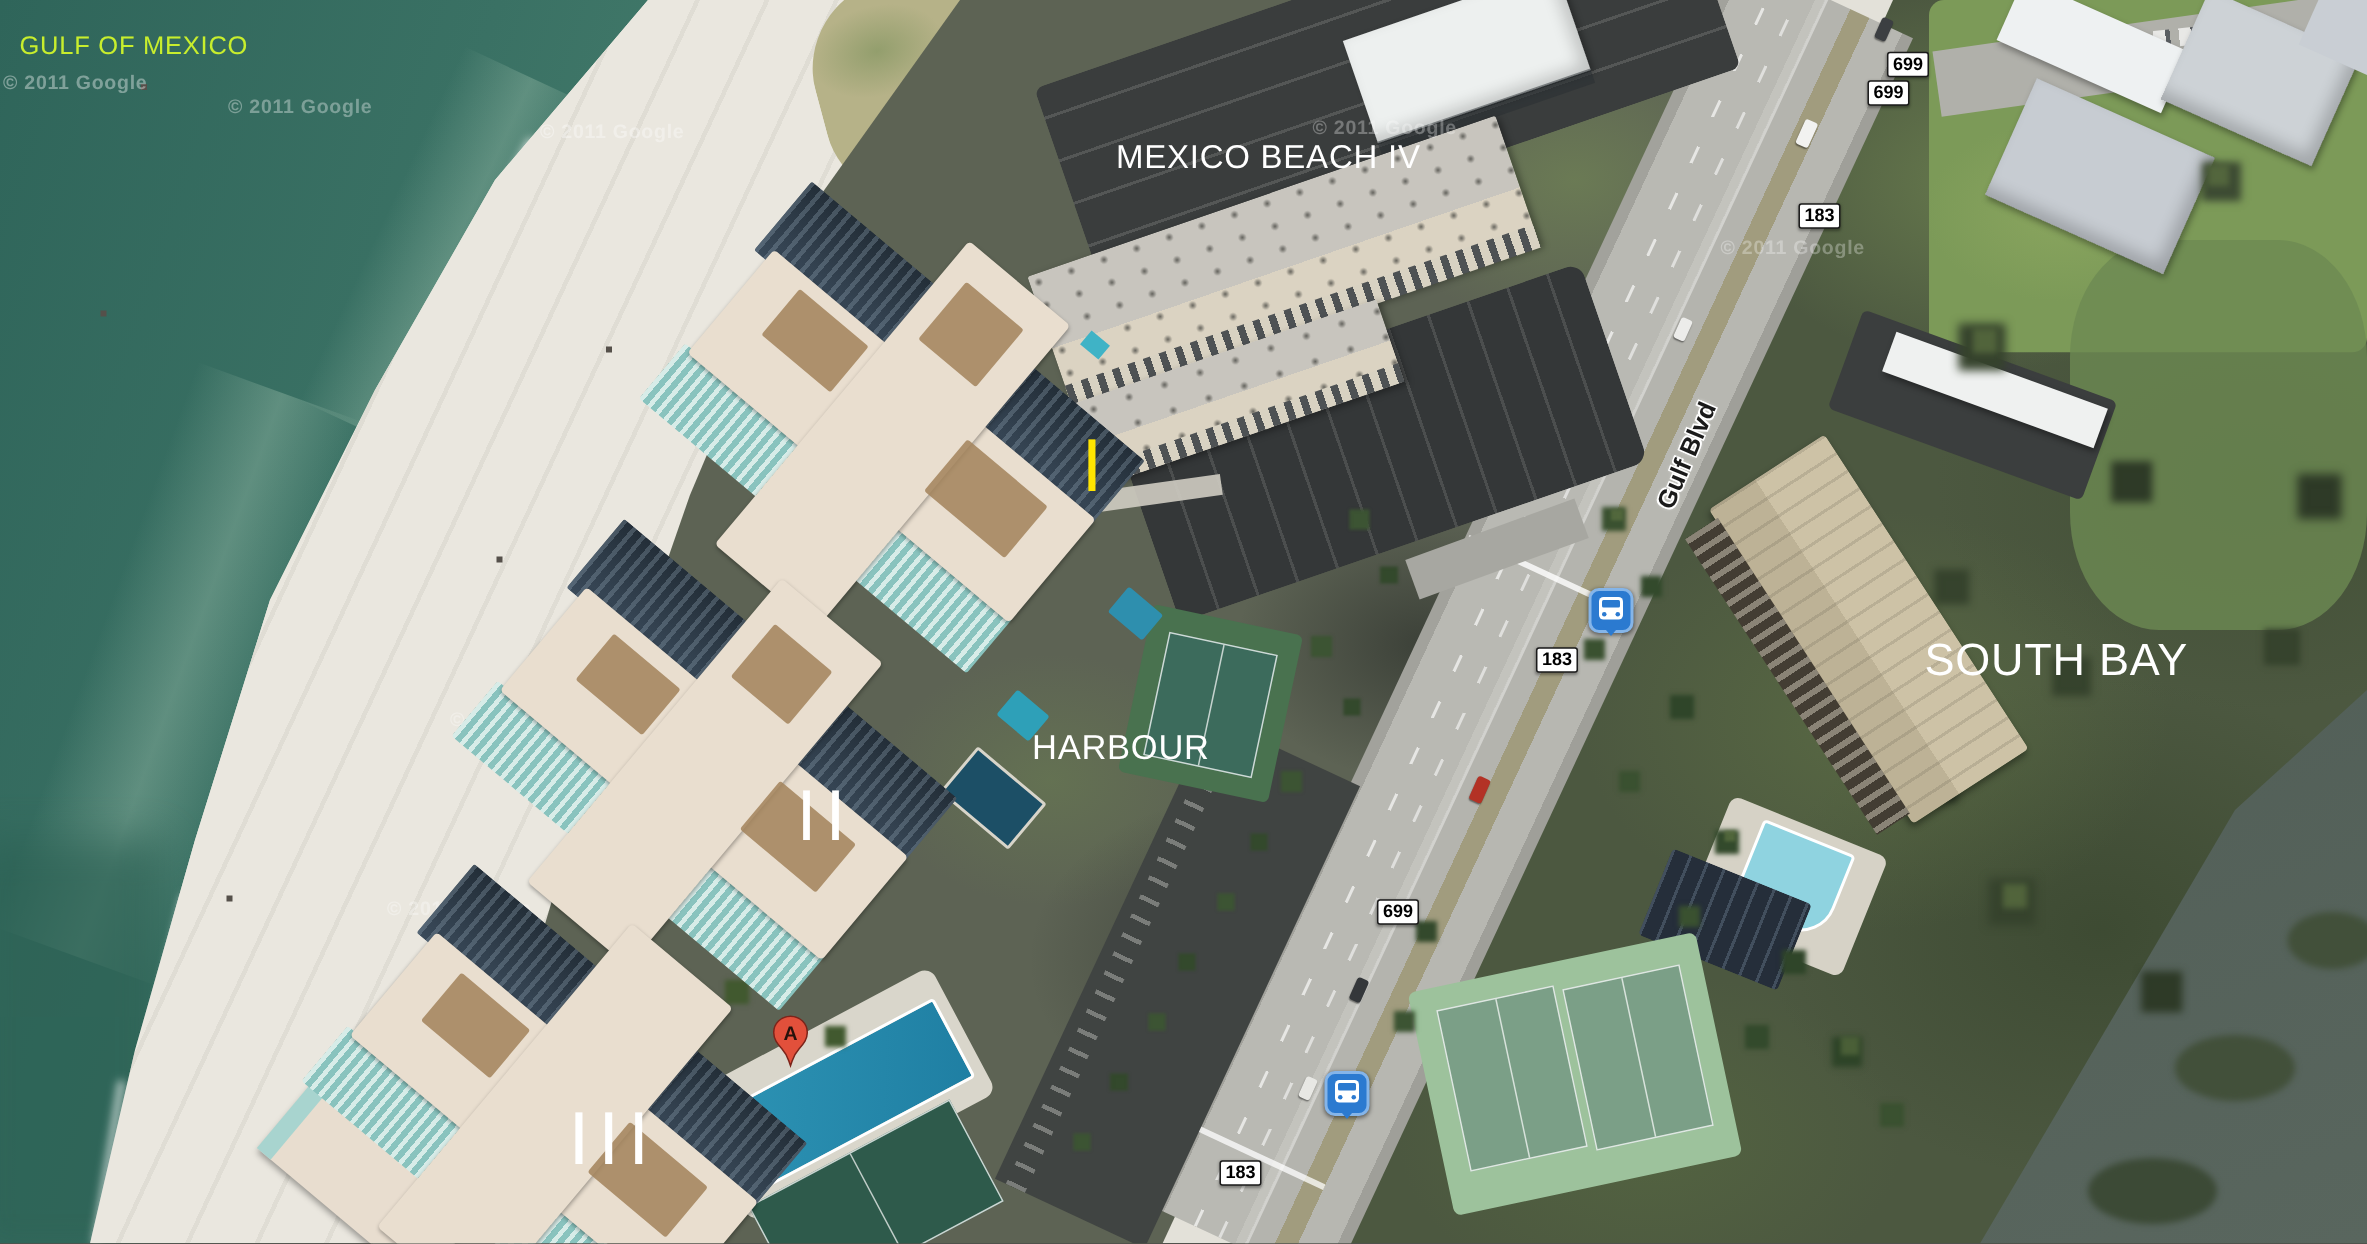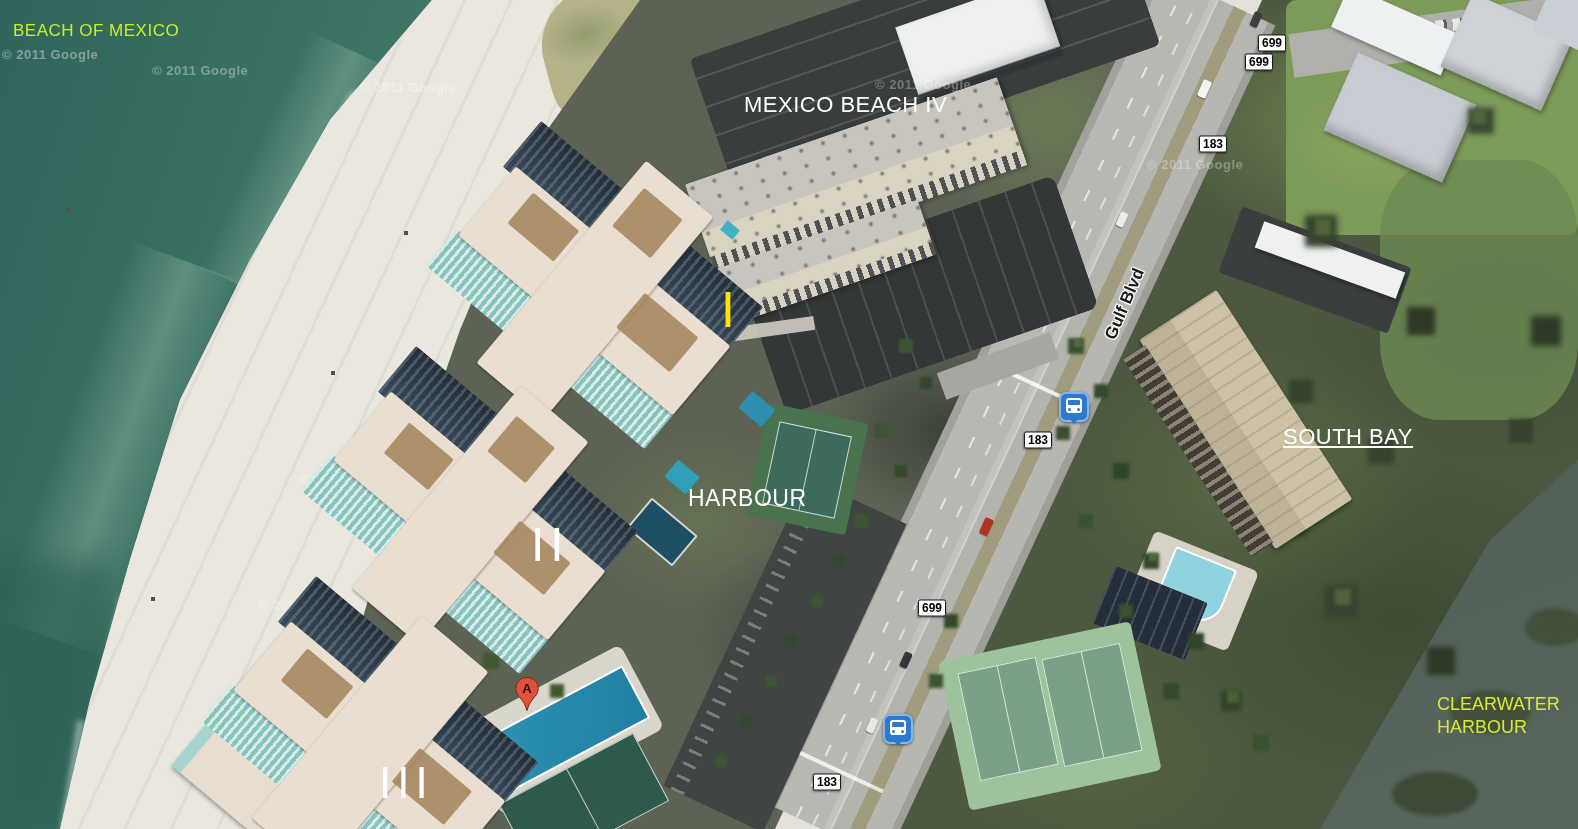--- a/index.html
+++ b/index.html
@@ -207,34 +207,30 @@
   <div class="wm" style="left:2px;top:47px;opacity:.38;">© 2011 Google</div>
   <div class="wm" style="left:152px;top:63px;opacity:.35;">© 2011 Google</div>
   <div class="wm" style="left:360px;top:80px;opacity:.35;">© 2011 Google</div>
   <div class="wm" style="left:875px;top:77px;opacity:.3;">© 2011 Google</div>
   <div class="wm" style="left:1147px;top:157px;opacity:.3;">© 2011 Google</div>
   <div class="wm" style="left:500px;top:198px;opacity:.3;">© 2011 Google</div>
   <div class="wm" style="left:300px;top:472px;opacity:.3;">© 2011 Google</div>
   <div class="wm" style="left:258px;top:598px;opacity:.32;">© 2011 Google</div>
   <div class="wm" style="left:428px;top:751px;opacity:.28;">© 2011 Google</div>
 
-  <div class="lbl" style="left:13px;top:21px;font-size:17px;letter-spacing:.5px;color:#c8ee2d;z-index:36;">BEACH OF MEXICO</div>
+  <div class="lbl" style="left:13px;top:21px;font-size:17px;letter-spacing:.5px;color:#c8ee2d;z-index:36;">GULF OF MEXICO</div>
   <div class="lbl" style="left:744px;top:92px;font-size:22px;letter-spacing:.5px;color:#fff;z-index:36;">MEXICO BEACH IV</div>
   <div class="lbl" style="left:688px;top:485px;font-size:23px;letter-spacing:.5px;color:#fff;z-index:36;">HARBOUR</div>
-  <div class="lbl" style="left:1283px;top:424px;font-size:22px;letter-spacing:.5px;color:#fff;z-index:36;text-decoration:underline;">SOUTH BAY</div>
-  <div class="lbl" style="left:1437px;top:693px;font-size:18px;line-height:23px;color:#d6e93a;z-index:36;">
-     <div>CLEARWATER</div>
-     <div>HARBOUR</div>
-  </div>
+  <div class="lbl" style="left:1283px;top:424px;font-size:30px;letter-spacing:.5px;color:#fff;z-index:36;">SOUTH BAY</div>
   <div class="lbl" style="left:1063px;top:294px;width:124px;text-align:center;transform:rotate(-67deg);font-weight:bold;font-size:17px;color:#1a1a1a;z-index:36;
               text-shadow:-1px -1px 0 #fff,1px -1px 0 #fff,-1px 1px 0 #fff,1px 1px 0 #fff,0 0 3px #fff;">Gulf Blvd</div>
 
   <div class="roman" style="left:721px;top:281px;font-size:50px;color:#ffe500;">I</div>
   <div class="roman" style="left:531px;top:517px;font-size:48px;letter-spacing:6px;">II</div>
-  <div class="roman" style="left:379px;top:730px;font-size:44px;letter-spacing:6px;margin-top:28px;">III</div>
+  <div class="roman" style="left:379px;top:730px;font-size:50px;letter-spacing:6px;">III</div>
 
   <div class="shield" style="left:1272px;top:43px;">699</div>
   <div class="shield" style="left:1259px;top:62px;">699</div>
   <div class="shield" style="left:1213px;top:144px;">183</div>
   <div class="shield" style="left:1038px;top:440px;">183</div>
   <div class="shield" style="left:932px;top:608px;">699</div>
   <div class="shield" style="left:827px;top:782px;">183</div>
 
   <div class="bus" style="left:1059px;top:392px;">
      <div class="bus-body"></div>

